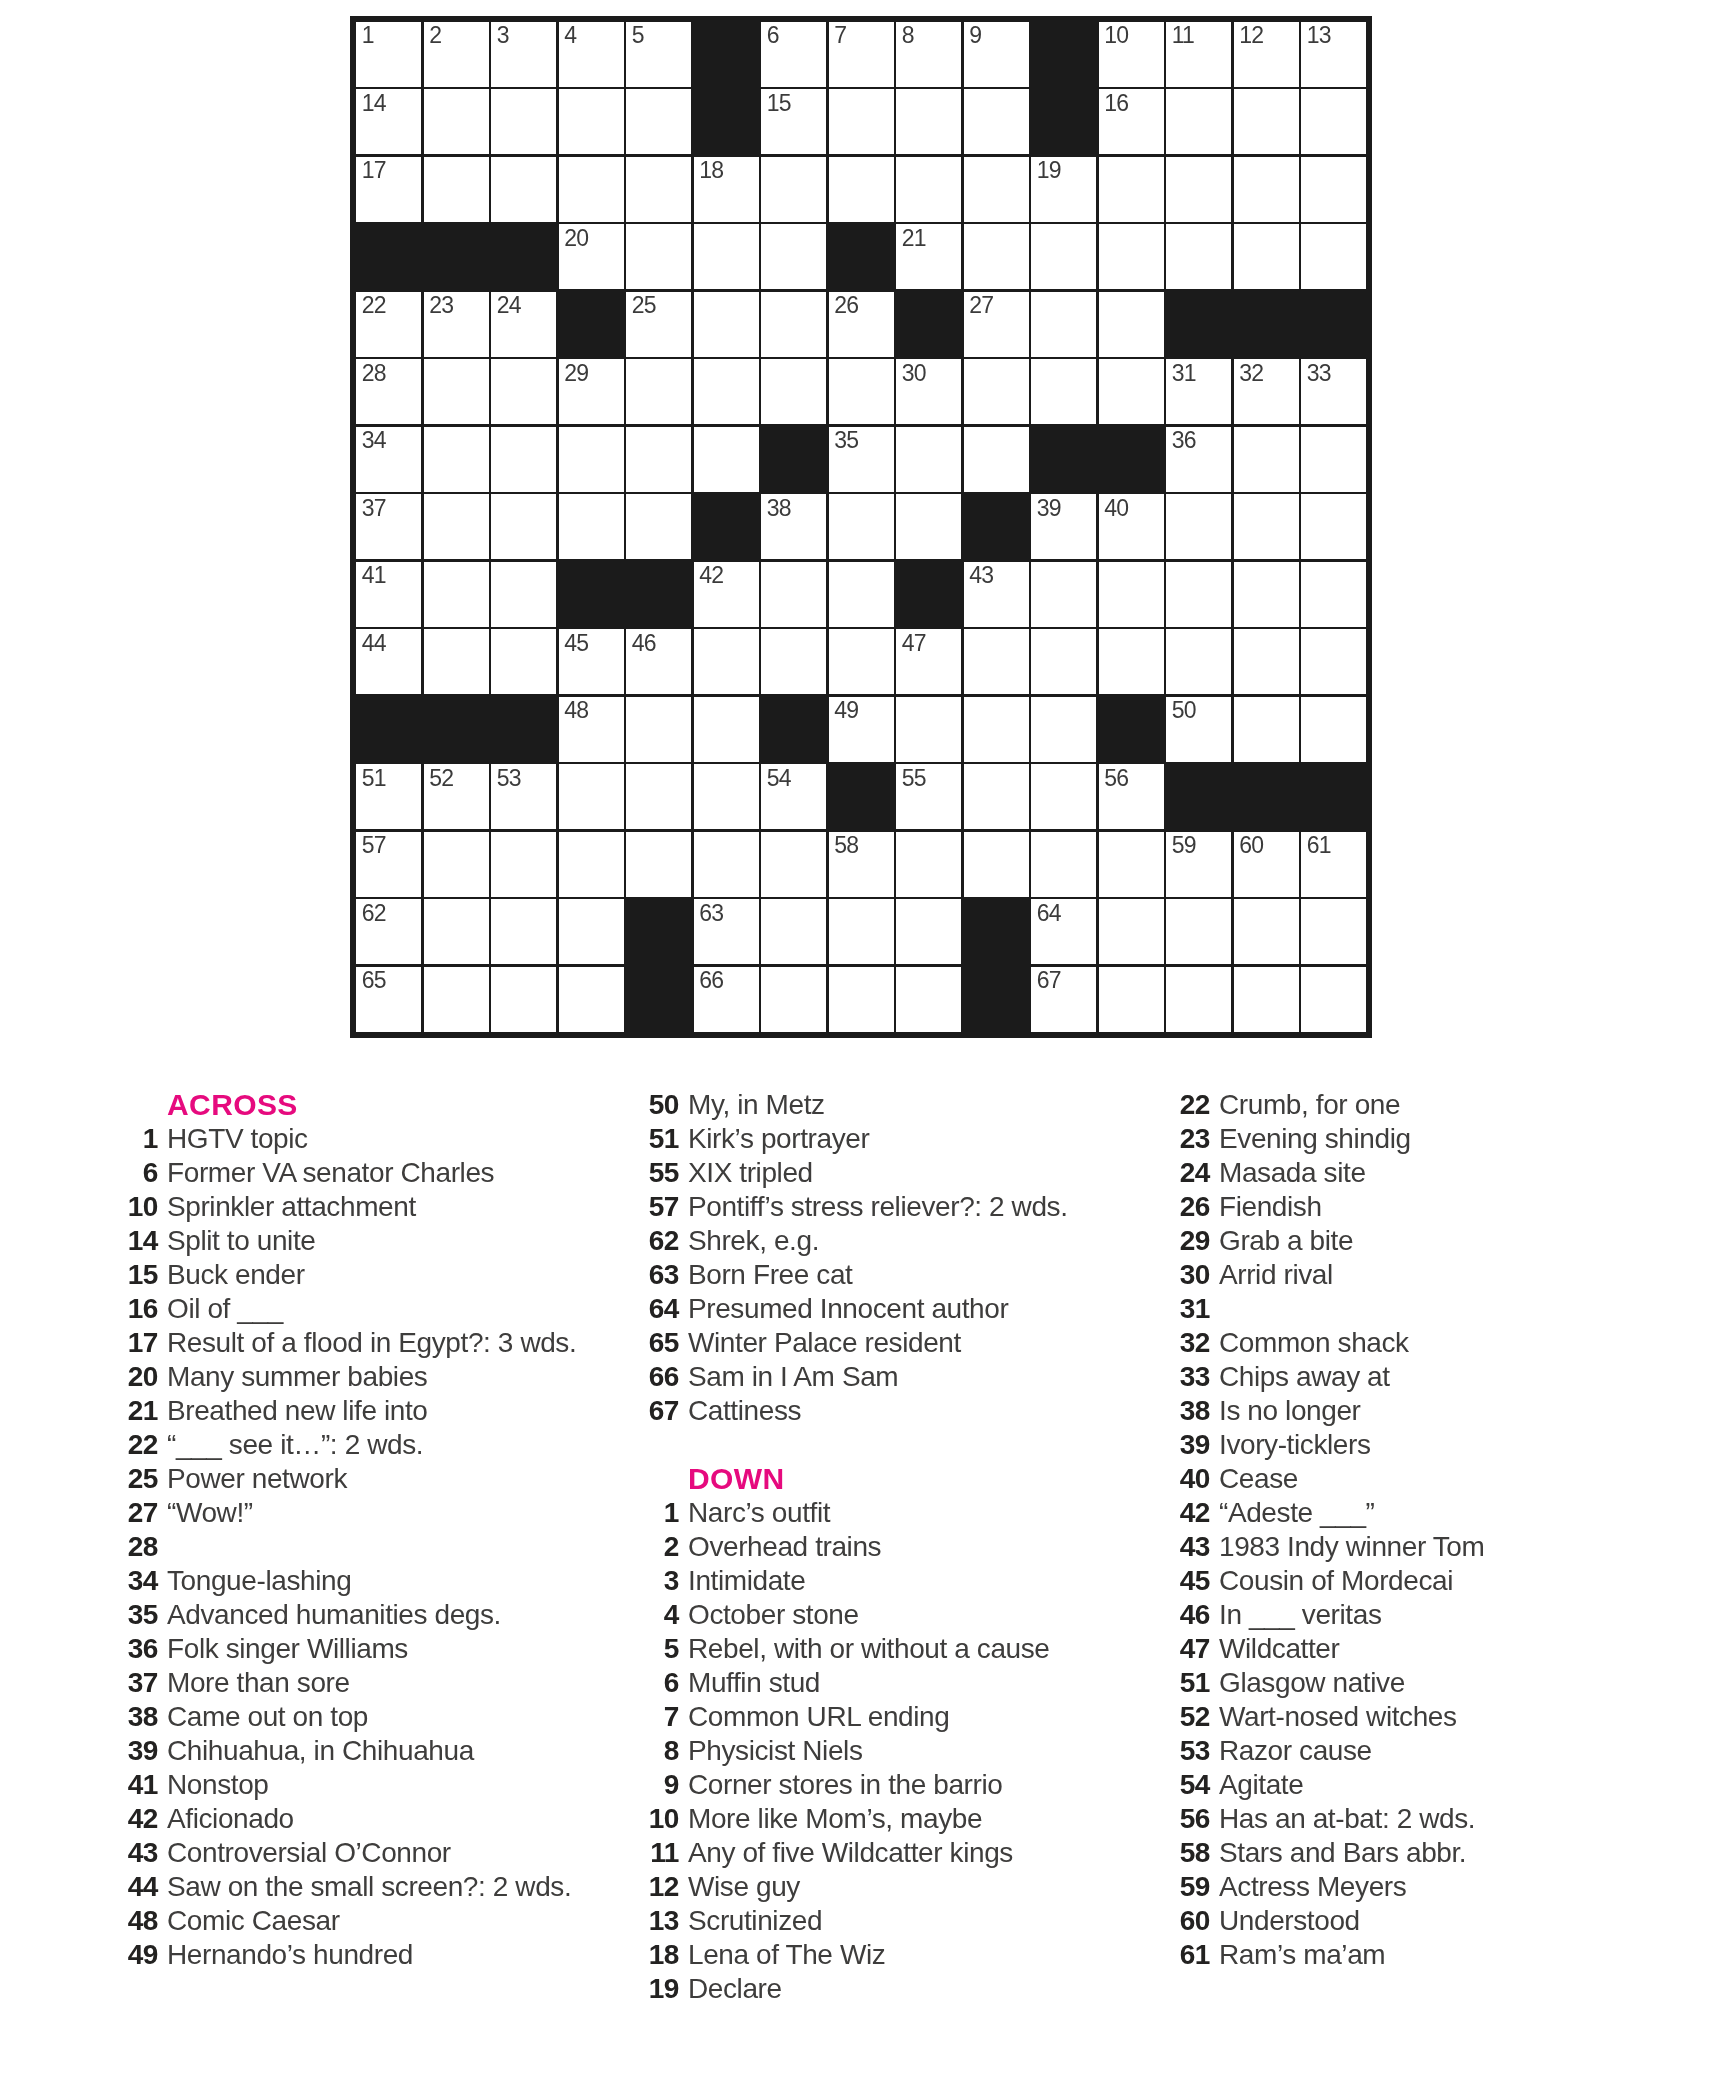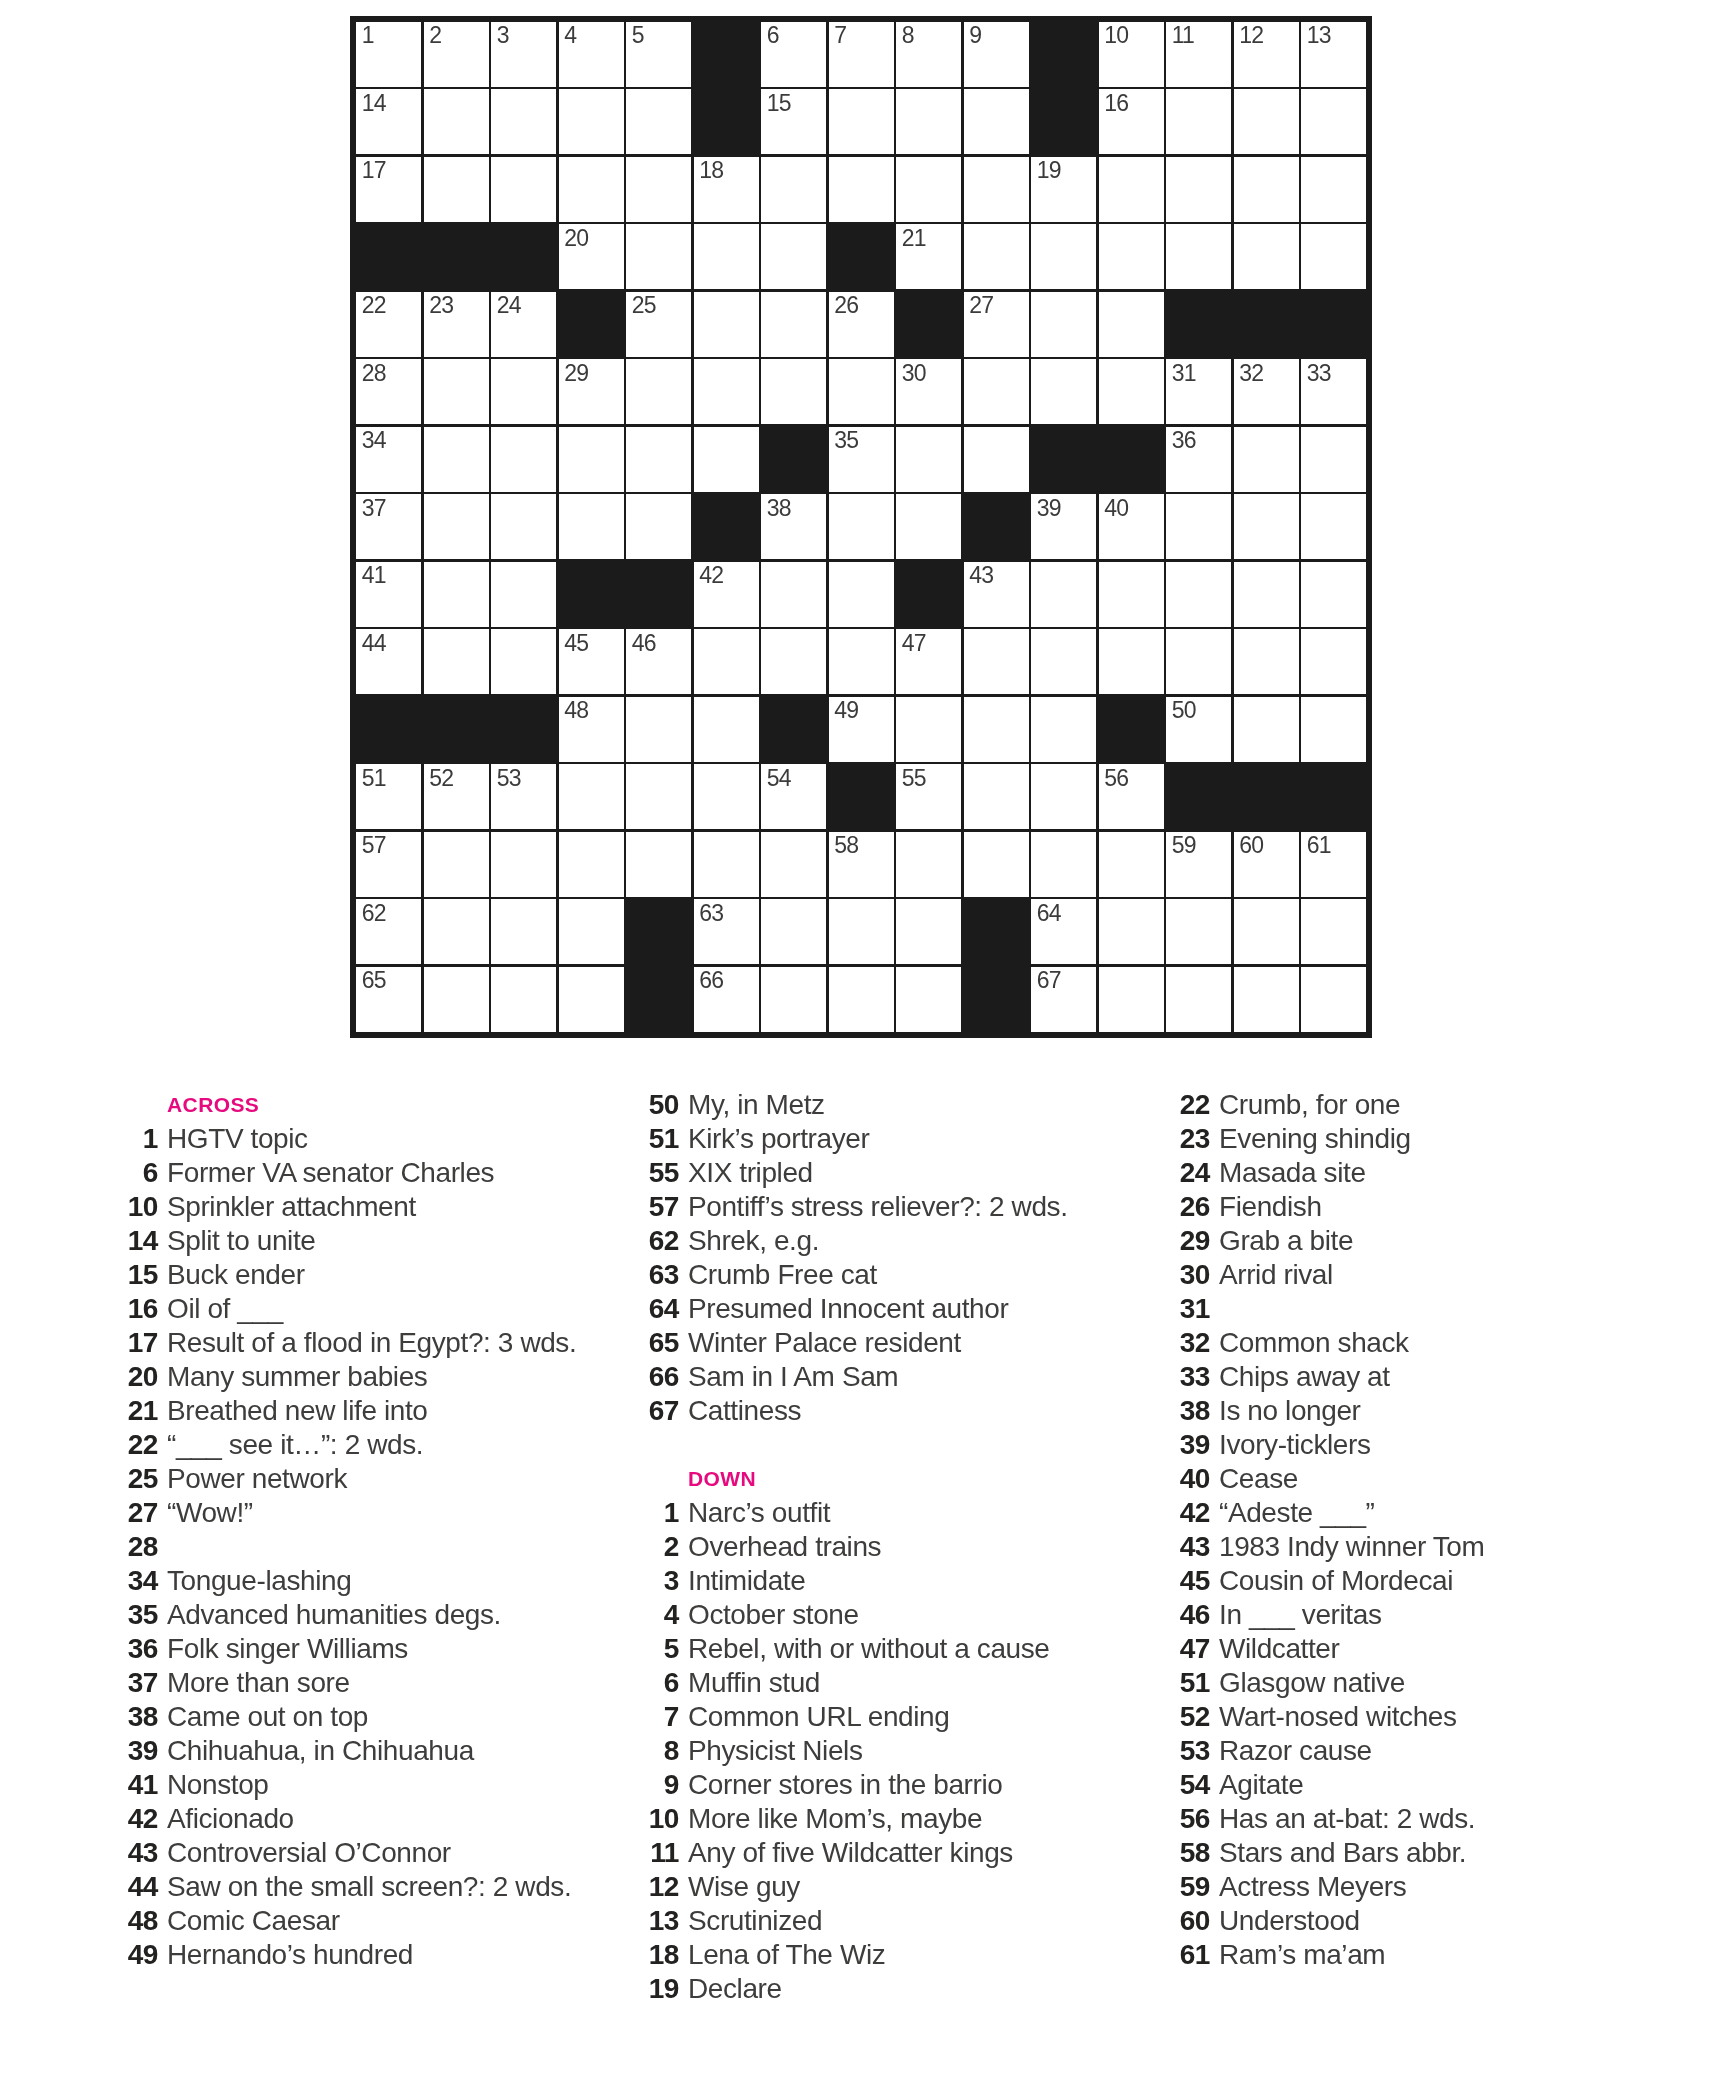--- a/index.html
+++ b/index.html
@@ -32,21 +32,21 @@
     letter-spacing:-0.8px;
   }
   
   .clues{position:absolute;left:0;top:1088px;width:1733px;}
   .col{position:absolute;top:0;}
   #clue-col-1{left:115px;width:491px;}
   #clue-col-2{left:636px;width:446px;}
   #clue-col-3{left:1167px;width:413px;}
   .head{
     margin-left:52px;
-    font-size:21px;line-height:34px;font-weight:bold;
+    font-size:30px;line-height:34px;font-weight:bold;
     color:var(--accent);letter-spacing:0.4px;
   }
   .clue{display:flex;align-items:flex-start;}
   .clue .n{
     flex:0 0 43px;text-align:right;
     font-size:28px;line-height:34px;font-weight:bold;
     color:var(--ink-bold);letter-spacing:-0.4px;
   }
   .clue .t{
     margin-left:9px;
@@ -540,21 +540,21 @@
         <div class="clue">
           <span class="n">57</span>
           <span class="t">Pontiff’s stress reliever?: 2 wds.</span>
         </div>
         <div class="clue">
           <span class="n">62</span>
           <span class="t">Shrek, e.g.</span>
         </div>
         <div class="clue">
           <span class="n">63</span>
-          <span class="t">Crumb Free cat</span>
+          <span class="t">Born Free cat</span>
         </div>
         <div class="clue">
           <span class="n">64</span>
           <span class="t">Presumed Innocent author</span>
         </div>
         <div class="clue">
           <span class="n">65</span>
           <span class="t">Winter Palace resident</span>
         </div>
         <div class="clue">

